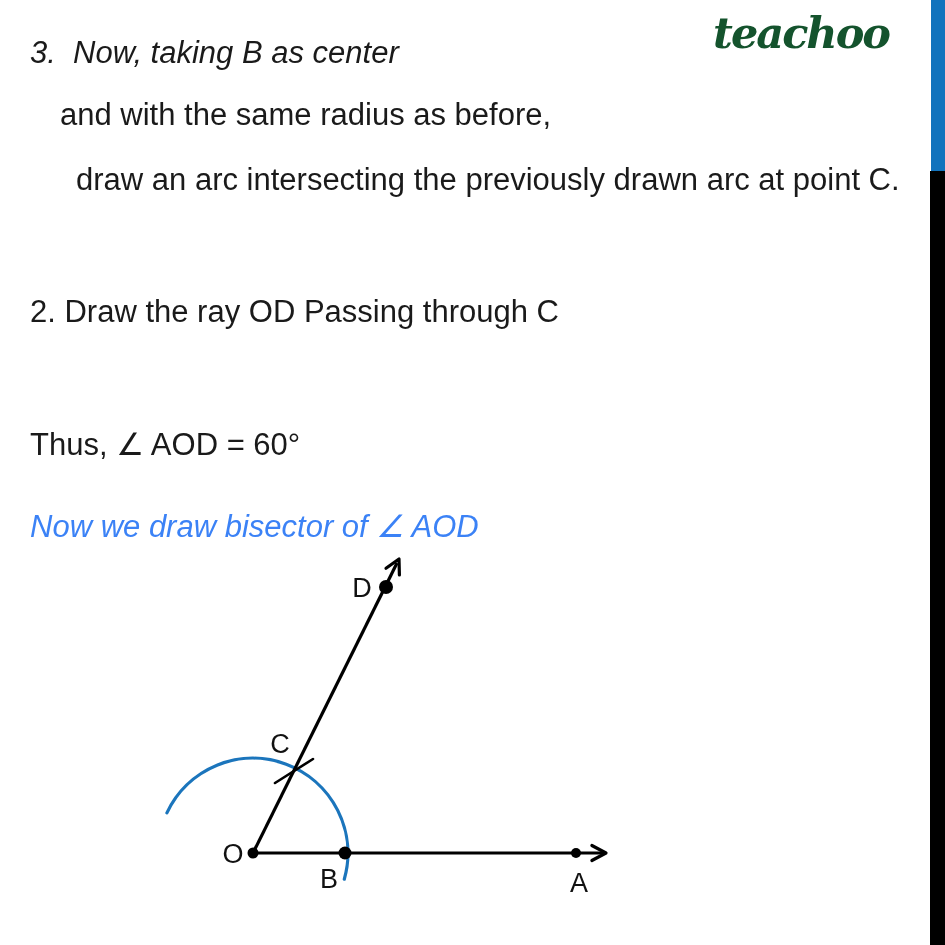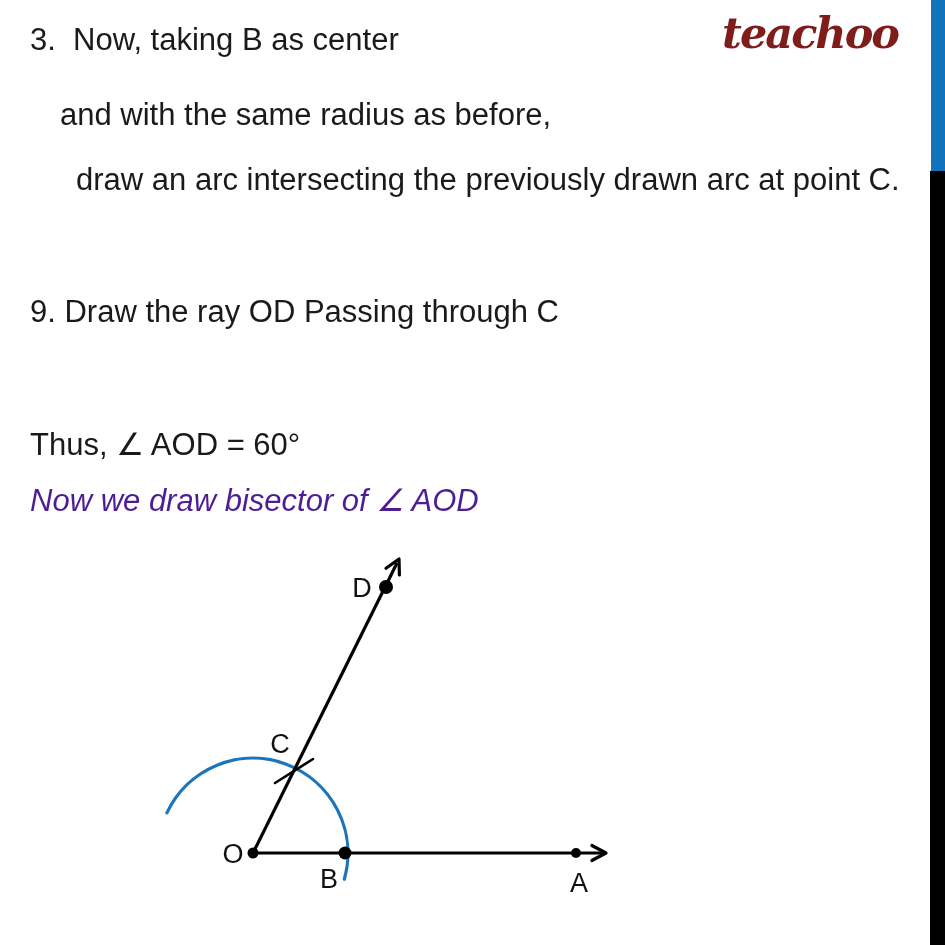--- a/index.html
+++ b/index.html
@@ -20,41 +20,41 @@
     background: #1273bd;
   }
   .bar-black {
     position: absolute; top: 171px; right: 0;
     width: 15px; height: 774px;
     background: #000000;
   }
 
   
   .logo {
-    position: absolute; top: 8px; right: 47px;
+    position: absolute; top: 8px; right: 56px;
     font-family: "DejaVu Serif", serif;
     font-style: italic; font-weight: 700;
     font-size: 43px; letter-spacing: -2px;
-    color: #7f1d1d;
+    color: #14532d;
   }
 
   
   .line {
     position: absolute;
     font-size: 31px;
     line-height: 1.2;
     white-space: pre;
     color: #1a1a1a;
   }
-  .l1 { top: 21px;  left: 30px; }
+  .l1 { top: 34px;  left: 30px; font-style: italic; }
   .l2 { top: 96px;  left: 60px; }
   .l3 { top: 161px; left: 76px; }
   .l4 { top: 293px; left: 30px; }
   .l5 { top: 426px; left: 30px; }
-  .l6 { top: 482px; left: 30px; color: #4c1d95; font-style: italic; }
+  .l6 { top: 508px; left: 30px; color: #3b82f6; font-style: italic; }
   .b  { font-weight: 400; }
 
   
   .diagram {
     position: absolute; inset: 0;
     width: 945px; height: 945px;
   }
   .diagram text {
     font-family: "Liberation Sans", sans-serif;
     font-size: 27px; fill: #111;
@@ -66,21 +66,21 @@
 <div class="page">
 
   <div class="bar-blue"></div>
   <div class="bar-black"></div>
 
   <div class="logo">teachoo</div>
 
   <div class="line l1">3.  Now, taking B as center</div>
   <div class="line l2">and with the same radius as before,</div>
   <div class="line l3">draw an arc intersecting the previously drawn arc at point C.</div>
-  <div class="line l4">9. Draw the ray OD Passing through C</div>
+  <div class="line l4">2. Draw the ray OD Passing through C</div>
 
   <div class="line l5"><span>Thus, ∠ </span><span class="b">AOD = 60°</span></div>
 
   <div class="line l6"><span>Now we </span><span class="b">draw bisector</span><span> of ∠ AOD</span></div>
 
   <svg class="diagram" viewBox="0 0 945 945" xmlns="http://www.w3.org/2000/svg">
 
     <path d="M 344.3 879.2 A 95 95 0 0 0 166.9 812.9" fill="none" stroke="#1b75bc" stroke-width="3.2" stroke-linecap="round"></path>
 
     <line x1="253" y1="853" x2="603" y2="853" stroke="#000" stroke-width="3.2"></line>

